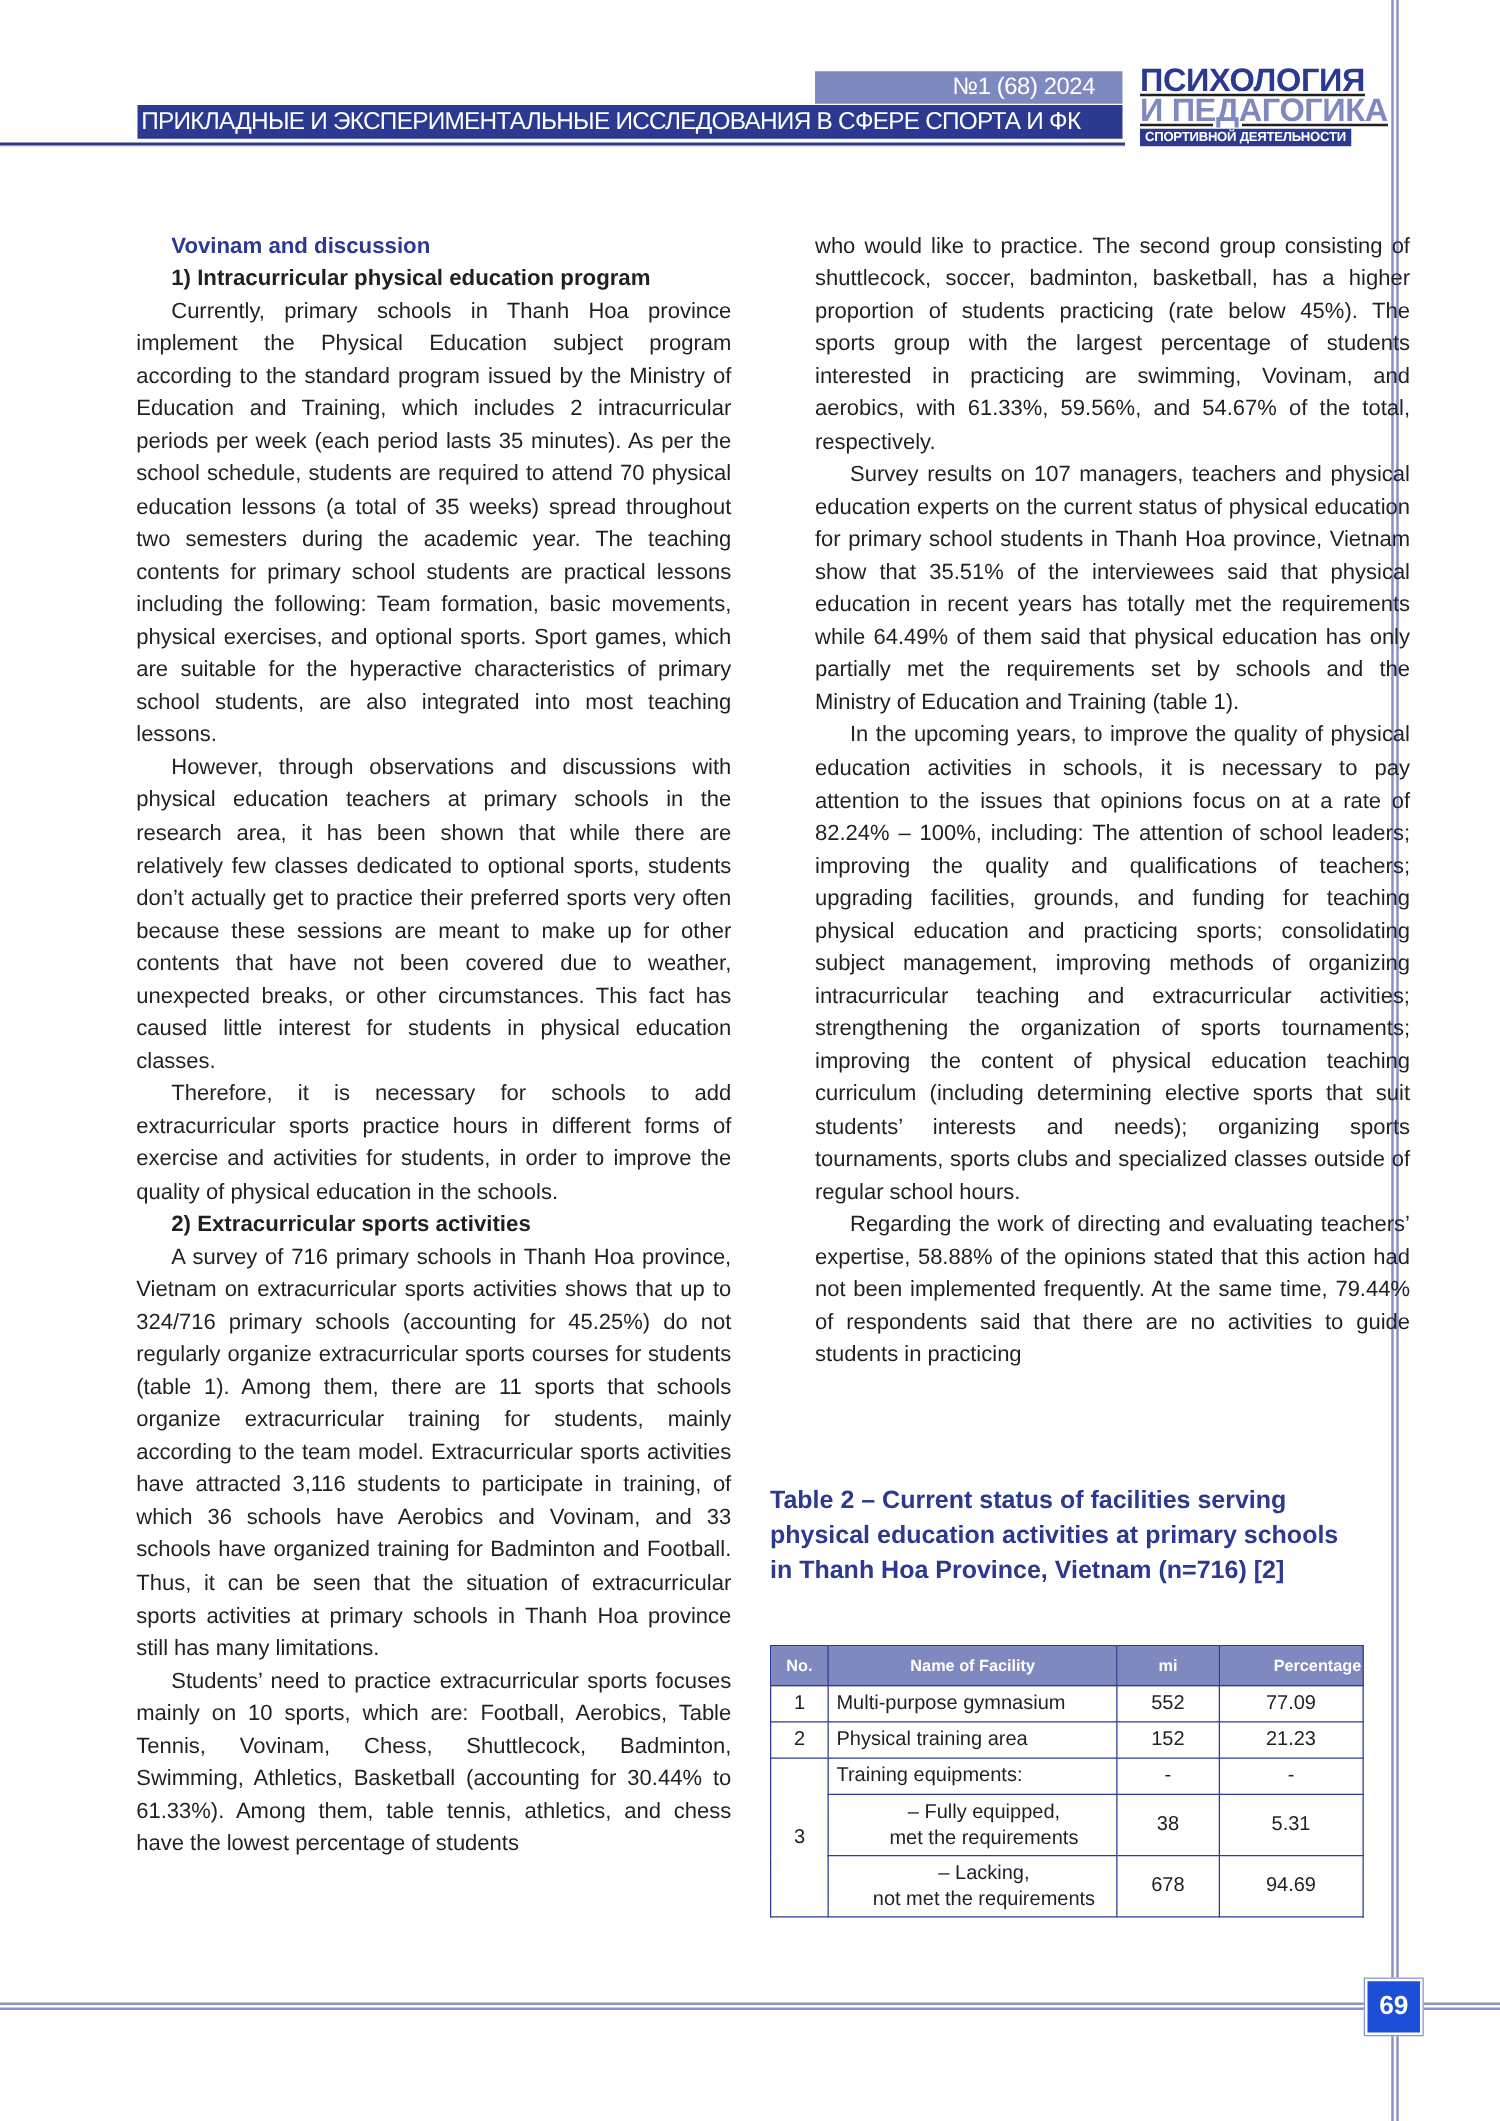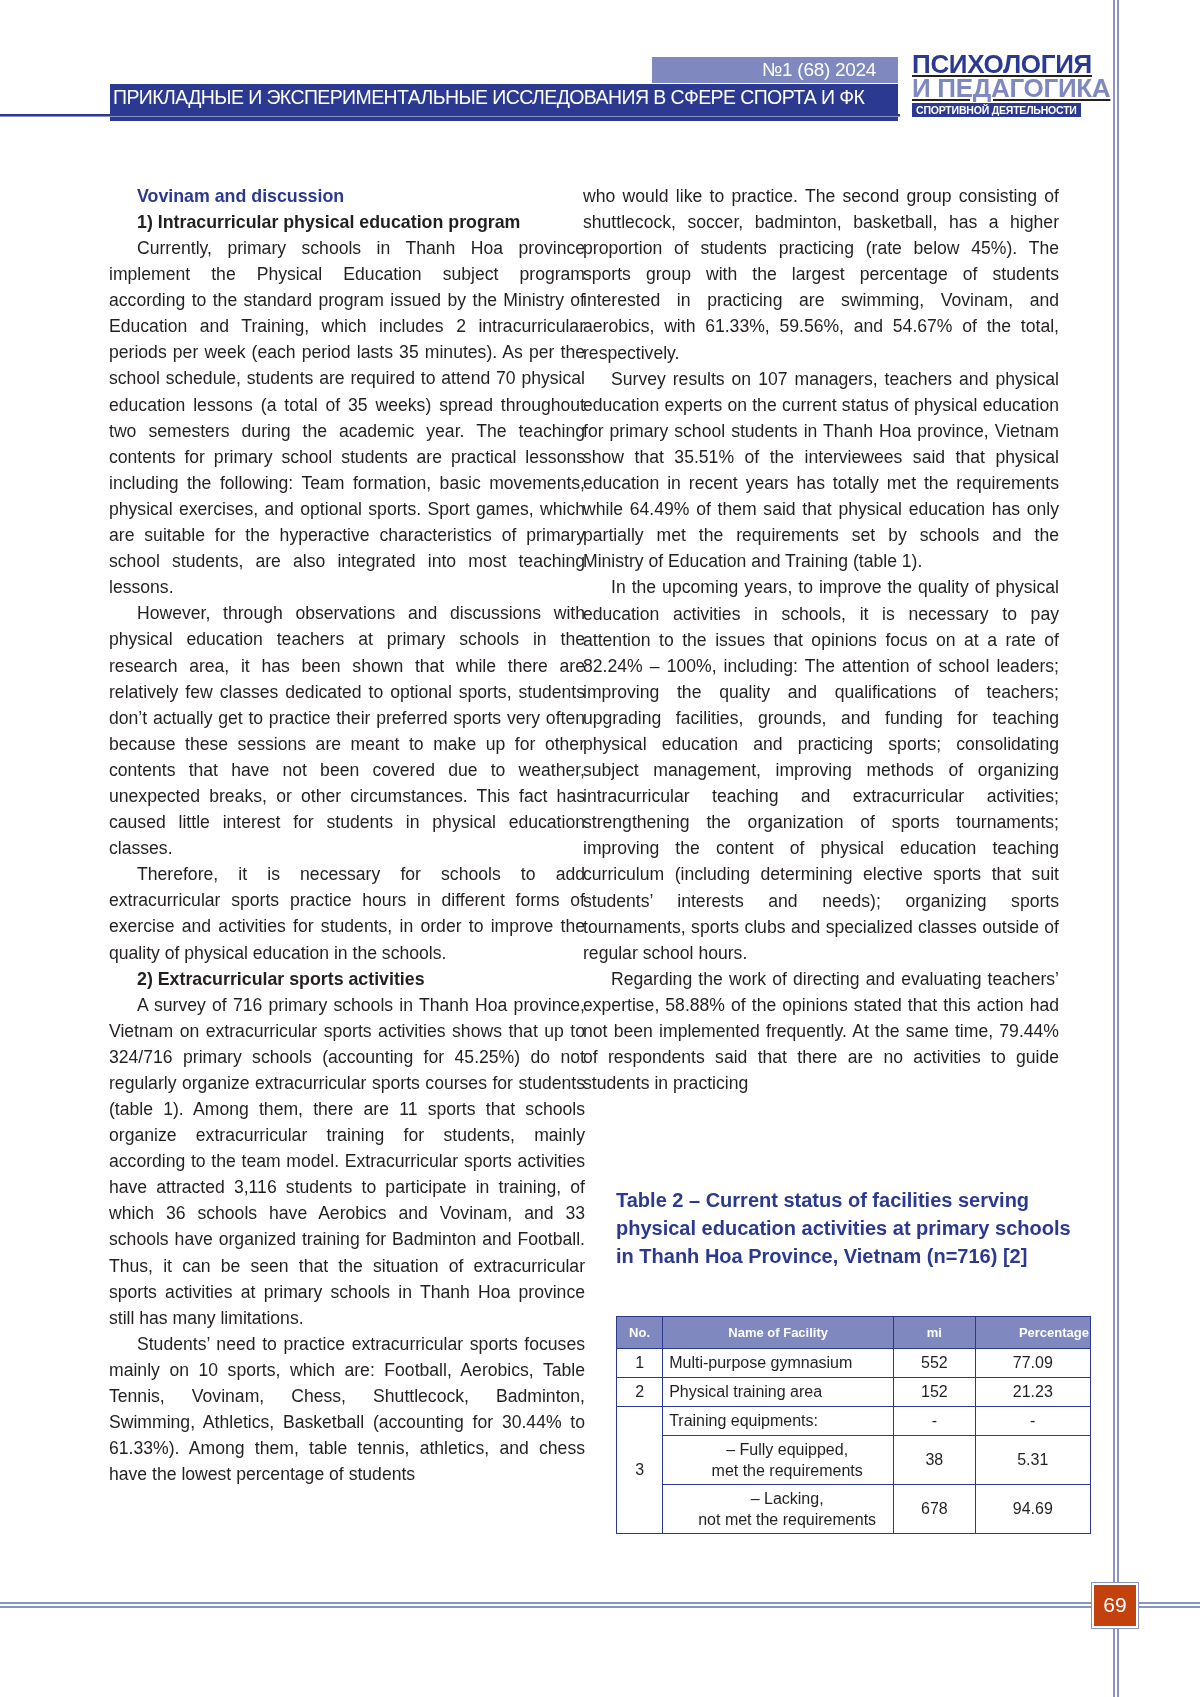--- a/index.html
+++ b/index.html
@@ -4,46 +4,46 @@
 <style>
   html, body { margin: 0; padding: 0; background: #ffffff; }
   body { width: 1200px; height: 1697px; position: relative; overflow: hidden;
          font-family: "Liberation Sans", "DejaVu Sans", sans-serif; color: #231f20; }
 
   
   .issue-box { position: absolute; left: 652px; top: 57px; width: 246px; height: 26px;
                background: #7f89c0; color: #ffffff; font-size: 19px; line-height: 26px;
                text-align: right; padding-right: 22px; box-sizing: border-box;
                font-family: "Liberation Sans Narrow", "Liberation Sans", sans-serif; letter-spacing: -0.3px; }
-  .journal-bar { position: absolute; left: 110px; top: 84px; width: 788px; height: 37px;
+  .journal-bar { position: absolute; left: 110px; top: 84px; width: 788px; height: 27px;
                  background: #2b3990; color: #ffffff; font-size: 19.5px; line-height: 27px;
                  padding-left: 3px; box-sizing: border-box; white-space: nowrap; letter-spacing: -0.6px;
                  transform-origin: left center; }
   .header-rule { position: absolute; left: 0; top: 114px; width: 900px; height: 3px;
                  border-top: 2px solid #2b3990; border-bottom: 1px solid #8a93c6; box-sizing: border-box; }
   .brand { position: absolute; left: 912px; top: 52px; width: 180px; text-decoration: underline; }
   .brand-line1 { font-size: 26px; font-weight: bold; color: #2b3990; line-height: 24px; letter-spacing: -0.3px; white-space: nowrap; }
   .brand-line2 { font-size: 26px; font-weight: bold; color: #7f89c0; line-height: 24px; letter-spacing: -0.3px; white-space: nowrap; }
   .brand-line3 { display: inline-block; margin-top: 2px; background: #2b3990; color: #ffffff;
                  font-size: 10.5px; font-weight: bold; padding: 1px 4px; letter-spacing: -0.2px; white-space: nowrap; }
 
   
   .vline { position: absolute; top: 0; left: 1113px; width: 6px; height: 1697px;
            border-left: 2px solid #8a93c6; border-right: 2px solid #8a93c6; box-sizing: border-box; background: #ffffff; }
   .hline { position: absolute; left: 0; top: 1602px; width: 1200px; height: 6px;
            border-top: 2px solid #8a93c6; border-bottom: 2px solid #8a93c6; box-sizing: border-box; background: #ffffff; }
   .page-num-wrap { position: absolute; left: 1091px; top: 1582px; width: 48px; height: 47px;
                    border: 1.5px solid #8a93c6; background: #ffffff; box-sizing: border-box; padding: 2px; }
-  .page-num { width: 100%; height: 100%; background: #c2410c; color: #ffffff; font-size: 21px;
-              text-align: center; line-height: 40px; }
+  .page-num { width: 100%; height: 100%; background: #1d4ed8; color: #ffffff; font-size: 21px;
+              text-align: center; line-height: 40px; font-weight: bold; }
 
   
   .col { position: absolute; top: 183px; width: 476px; font-size: 17.6px; line-height: 26.1px; text-align: justify; }
   .col-left { left: 109px; }
-  .col-right { left: 583px; width: 476px; }
+  .col-right { left: 652px; width: 476px; }
   .col p { margin: 0; text-indent: 28px; }
   .col p.noindent { text-indent: 0; }
   .section-title { color: #2b3990; font-weight: bold; margin: 0; padding-left: 28px; font-size: 17.8px; line-height: 26px; }
   .subhead { font-weight: bold; margin: 0; padding-left: 28px; font-size: 17.8px; line-height: 26px; }
 
   
   .table-caption { position: absolute; left: 616px; top: 1186px; width: 470px; color: #2b3990;
                    font-weight: bold; font-size: 20px; line-height: 28px; }
   table.facilities { position: absolute; left: 616px; top: 1316px; width: 475px; border-collapse: collapse;
                      font-size: 16px; color: #231f20; }

